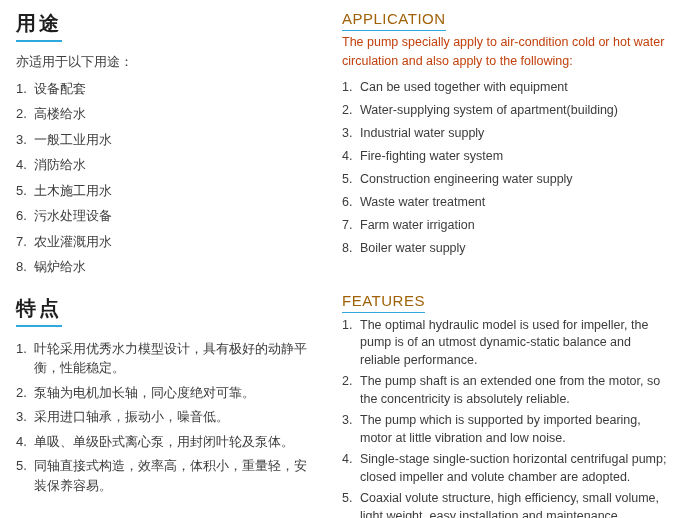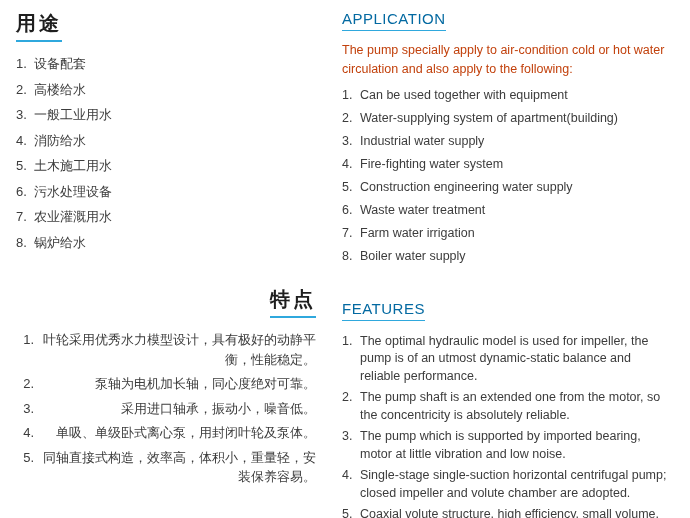--- a/index.html
+++ b/index.html
@@ -8,43 +8,43 @@
     background:#ffffff;
     font-family:"Liberation Sans","DejaVu Sans",sans-serif;
     color:#3c3c3c;
     overflow:hidden;
   }
   .page { display:flex; gap:26px; padding:10px 16px 12px 16px; }
   .col-left  { flex:0 0 300px; }
   .col-right { flex:1; min-width:0; }
 
   section { display:block; }
-  .sec-gap-left  { margin-top:34px;text-align:right; }
+  .sec-gap-left  { margin-top:18px; }
   .sec-gap-right { margin-top:34px; }
 
   .cn-heading {
     display:inline-block;
     font-size:20px;
     font-weight:bold;
     color:#1f1f1f;
     letter-spacing:3px;
     padding-bottom:3px;
     border-bottom:2px solid #2fa8dd;
     margin-bottom:10px;
     font-family:Liberation Mono, monospace;
   }
   .en-heading {
     display:inline-block;
     font-size:15px;
     font-weight:normal;
-    color:#0369a1;
+    color:#a16207;
     letter-spacing:0.5px;
     padding-bottom:3px;
     border-bottom:1px solid #2fa8dd;
-    margin-bottom:10px;
+    margin-bottom:2px;
   }
 
   .cn-text { font-size:13px; line-height:1.6; color:#3c3c3c; }
   .en-text { font-size:12.5px; line-height:1.5; color:#c2410c; }
 
   .list { margin-top:2px; }
   .li { display:flex; align-items:flex-start; }
   .num { flex:0 0 18px; }
   .txt { flex:1; min-width:0; }
 
@@ -58,20 +58,21 @@
 </style>
 </head>
 <body>
 
 <div class="page">
 
   <div class="col-left">
 
     <section>
       <h2 class="cn-heading">用途</h2>
+      <p class="cn-text intro-cn">亦适用于以下用途：</p>
       <div class="list list-usage-cn">
           <div class="li">
             <span class="num">1.</span>
             <span class="txt">设备配套</span>
           </div>
           <div class="li">
             <span class="num">2.</span>
             <span class="txt">高楼给水</span>
           </div>
           <div class="li">

